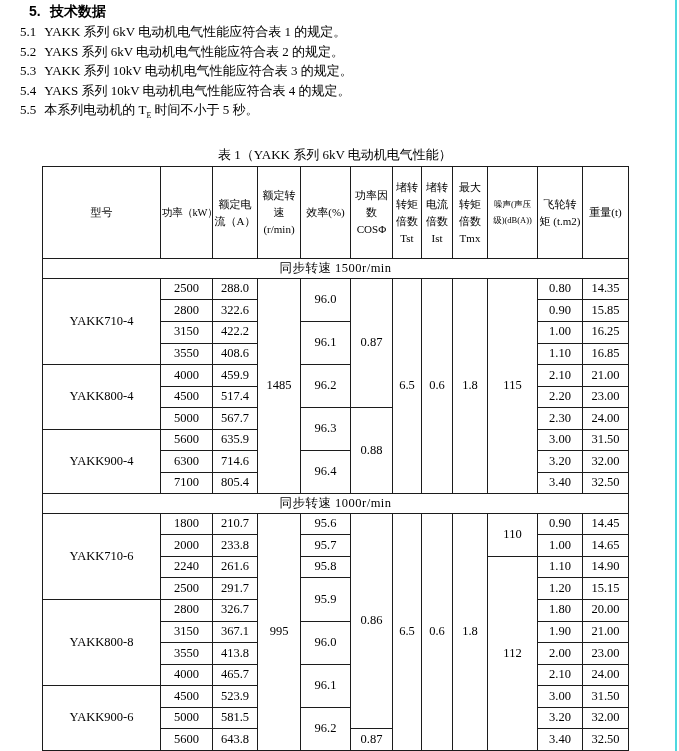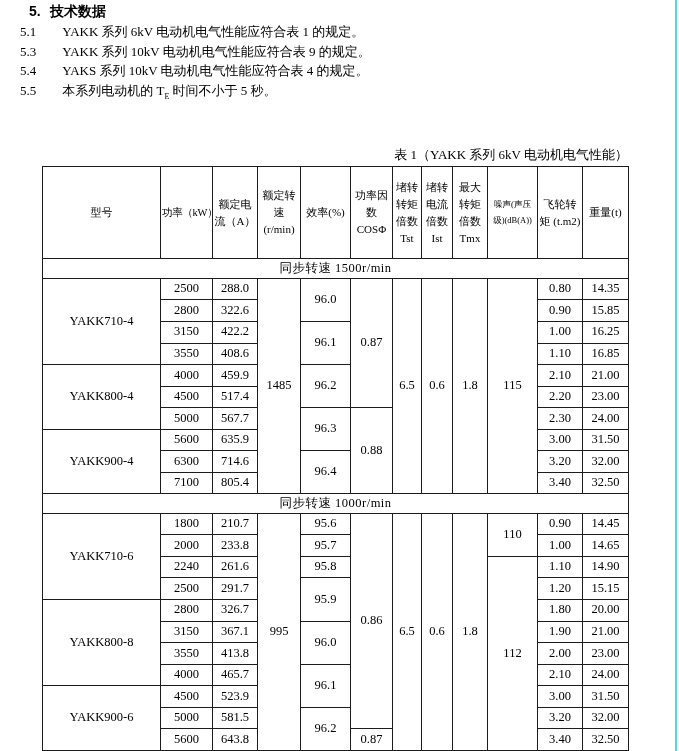--- a/index.html
+++ b/index.html
@@ -7,23 +7,23 @@
     width:679px;height:751px;overflow:hidden;position:relative;
     background:#ffffff;color:#000;
     font-family:"Liberation Serif","DejaVu Serif",serif;
   }
   .edge-line{position:absolute;top:0;right:2px;width:2px;height:751px;background:#4ed8e0;}
   .heading{position:absolute;top:3px;left:1px;font-size:14px;font-weight:bold;
     font-family:"Liberation Sans","DejaVu Sans",sans-serif;margin-left:28px;}
   .heading .hnum{display:inline-block;width:21px;letter-spacing:0;}
   .items{position:absolute;top:22px;left:20px;font-size:13px;}
   .items .item{height:19.6px;line-height:19.6px;white-space:nowrap;}
-  .items .num{margin-right:26px;}
+  .items .num{margin-right:8px;}
   .items sub{font-size:8px;}
-  .table-title{position:absolute;top:147px;left:42px;width:586px;text-align:right;
+  .table-title{position:absolute;top:147px;left:42px;width:586px;text-align:center;
     font-size:13px;line-height:16px;}
   table.spec{position:absolute;top:166px;left:42px;width:586px;height:585px;
     border-collapse:collapse;table-layout:fixed;}
   .spec td,.spec th{border:1px solid #1c1c1c;text-align:center;vertical-align:middle;
     padding:0 1px;font-size:12.5px;font-weight:normal;overflow:hidden;line-height:1.25;}
   .spec tr{height:21px;}
   .spec tr.hrow{height:90px;}
   .spec tr.srow{height:19px;}
   .spec th{font-size:11px;line-height:1.55;}
   .spec th.nowrap{white-space:nowrap;font-size:10.5px;letter-spacing:-0.3px;}
@@ -31,21 +31,22 @@
   .spec td.sec{font-size:12.5px;letter-spacing:0.5px;}
   .spec td.model{font-size:12.5px;}
 </style>
 </head>
 <body>
 
 <div class="heading"><span class="hnum">5.</span><span>技术数据</span></div>
 
 <div class="items">
   <div class="item"><span class="num">5.1</span><span>YAKK 系列 6kV 电动机电气性能应符合表 1 的规定。</span></div>
-  <div class="item"><span class="num">5.3</span><span>YAKK 系列 10kV 电动机电气性能应符合表 9 的规定。</span></div>
+  <div class="item"><span class="num">5.2</span><span>YAKS 系列 6kV 电动机电气性能应符合表 2 的规定。</span></div>
+  <div class="item"><span class="num">5.3</span><span>YAKK 系列 10kV 电动机电气性能应符合表 3 的规定。</span></div>
   <div class="item"><span class="num">5.4</span><span>YAKS 系列 10kV 电动机电气性能应符合表 4 的规定。</span></div>
   <div class="item"><span class="num">5.5</span><span>本系列电动机的 T</span><sub>E</sub><span> 时间不小于 5 秒。</span></div>
 </div>
 
 <div class="table-title">表 1（YAKK 系列 6kV 电动机电气性能）</div>
 
 <table class="spec">
   <colgroup>
     <col style="width:118px">
       <col style="width:52px">

